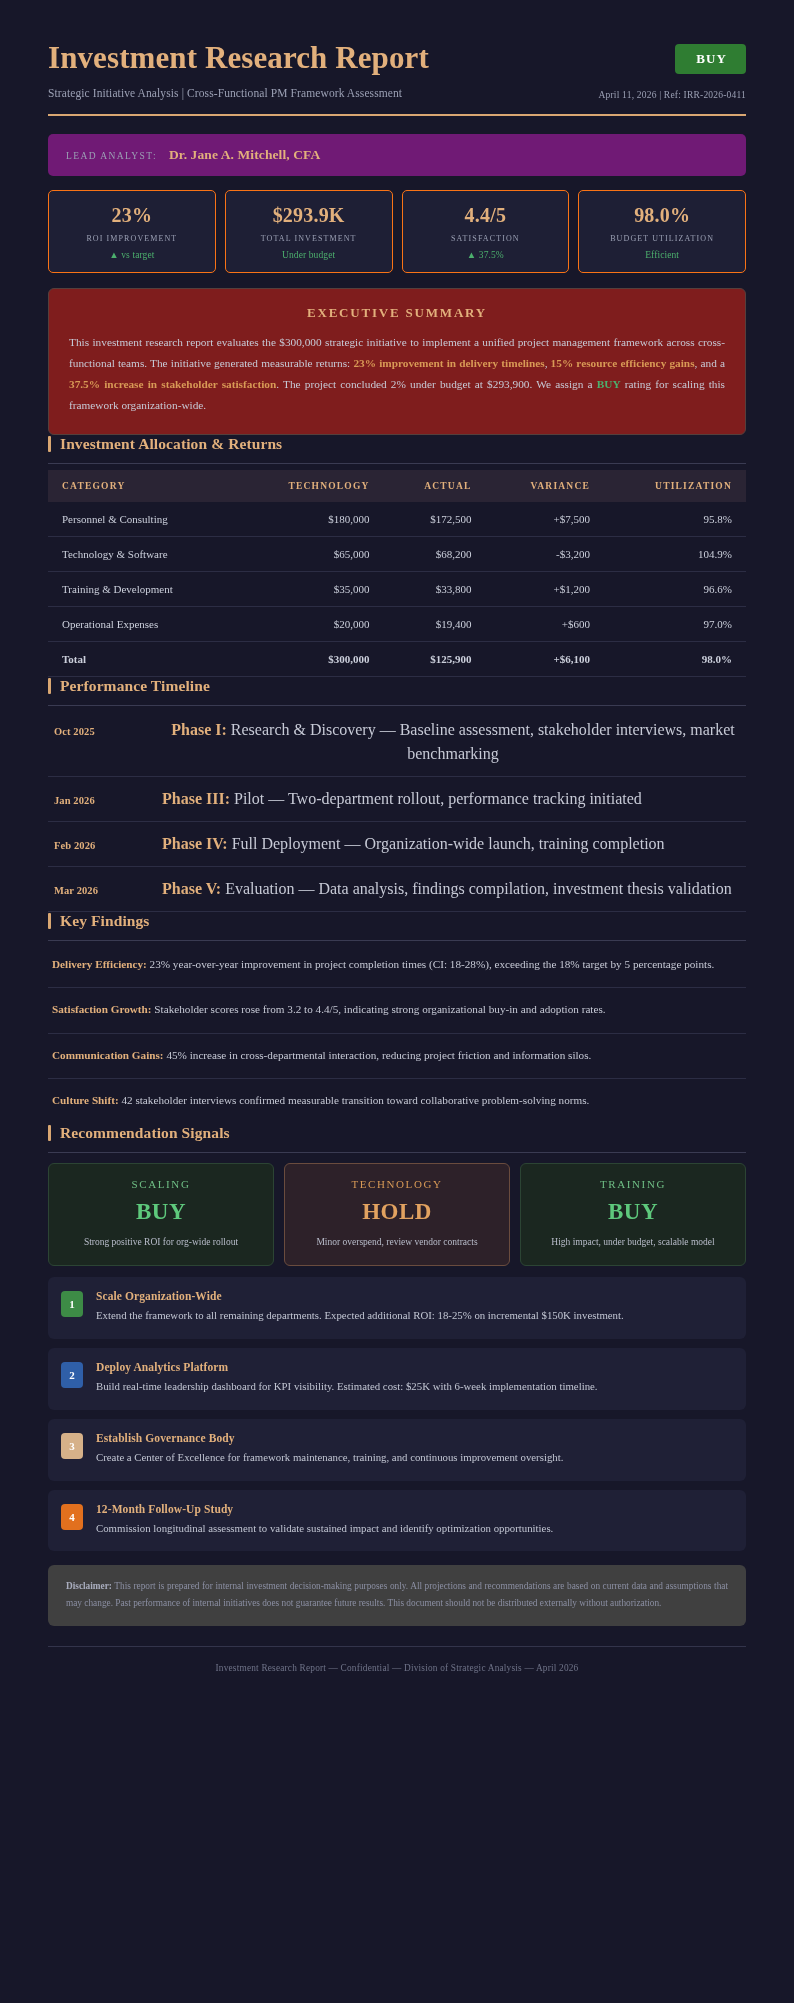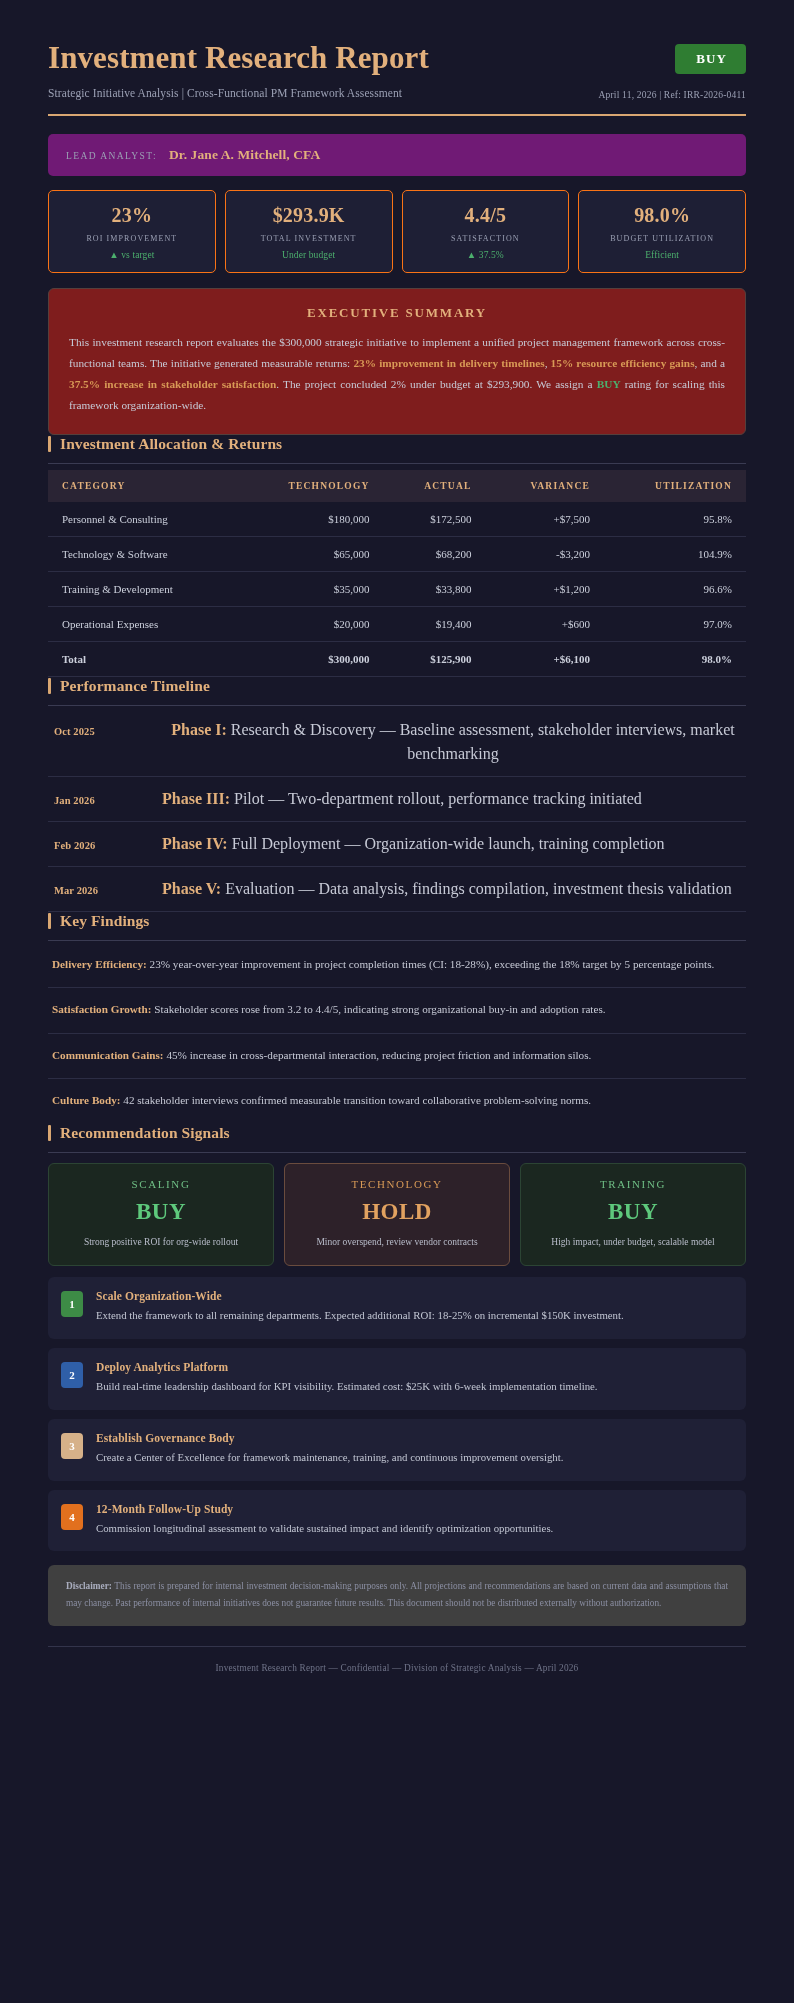--- a/index.html
+++ b/index.html
@@ -478,21 +478,21 @@
 
   <div class="section">
     <div class="section-head">
       <div class="section-bar"></div>
       <div class="section-title">Key Findings</div>
     </div>
     <div class="section-rule"></div>
     <div class="finding"><span class="finding-label">Delivery Efficiency:</span><span> 23% year-over-year improvement in project completion times (CI: 18-28%), exceeding the 18% target by 5 percentage points.</span></div>
     <div class="finding"><span class="finding-label">Satisfaction Growth:</span><span> Stakeholder scores rose from 3.2 to 4.4/5, indicating strong organizational buy-in and adoption rates.</span></div>
     <div class="finding"><span class="finding-label">Communication Gains:</span><span> 45% increase in cross-departmental interaction, reducing project friction and information silos.</span></div>
-    <div class="finding"><span class="finding-label">Culture Body:</span><span> 42 stakeholder interviews confirmed measurable transition toward collaborative problem-solving norms.</span></div>
+    <div class="finding"><span class="finding-label">Culture Shift:</span><span> 42 stakeholder interviews confirmed measurable transition toward collaborative problem-solving norms.</span></div>
   </div>
 
   <div class="section">
     <div class="section-head">
       <div class="section-bar"></div>
       <div class="section-title">Recommendation Signals</div>
     </div>
     <div class="section-rule"></div>
 
     <div class="signals">

